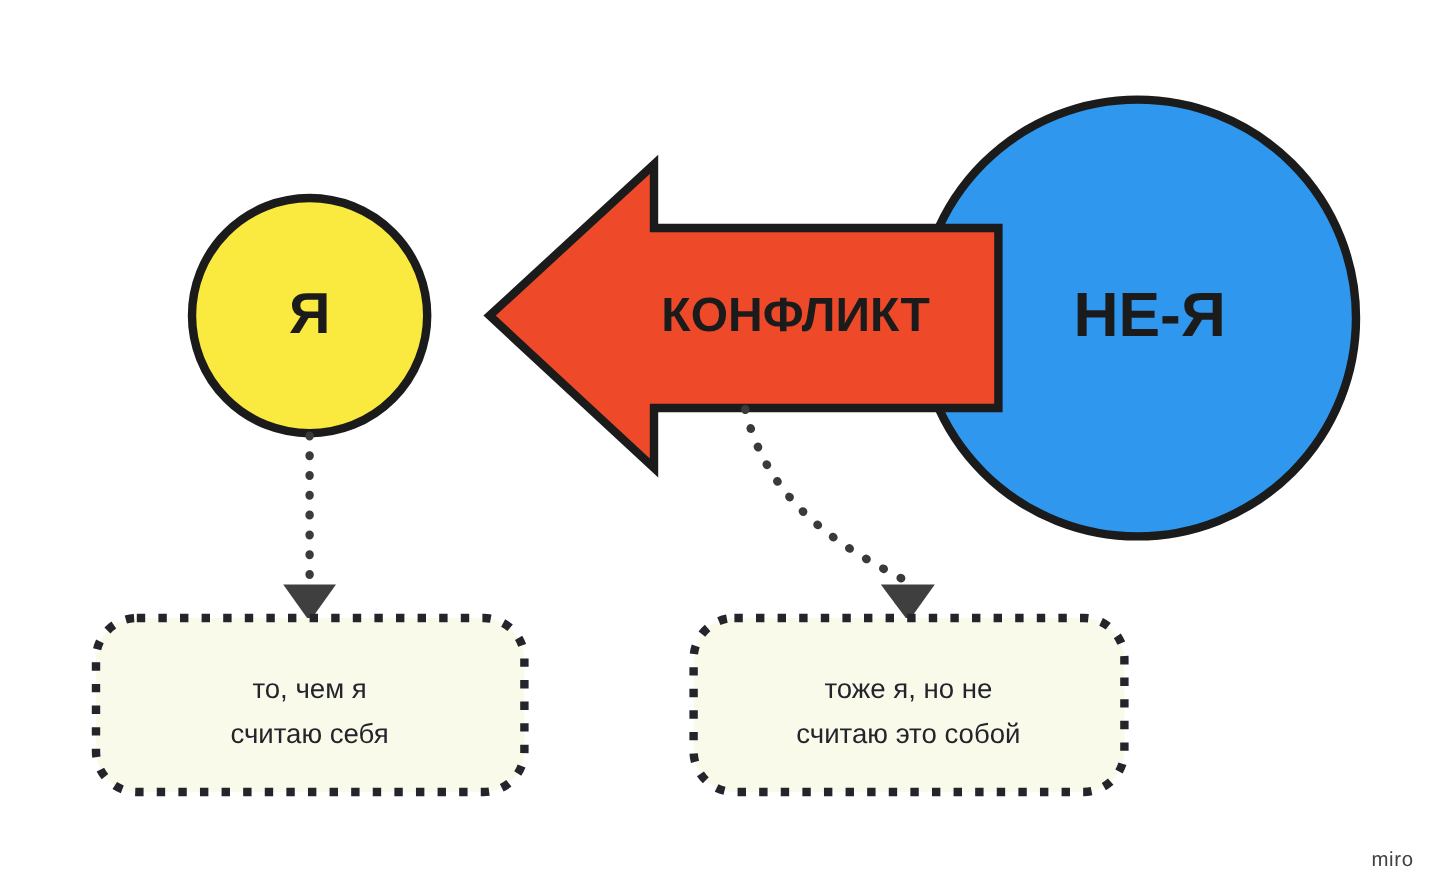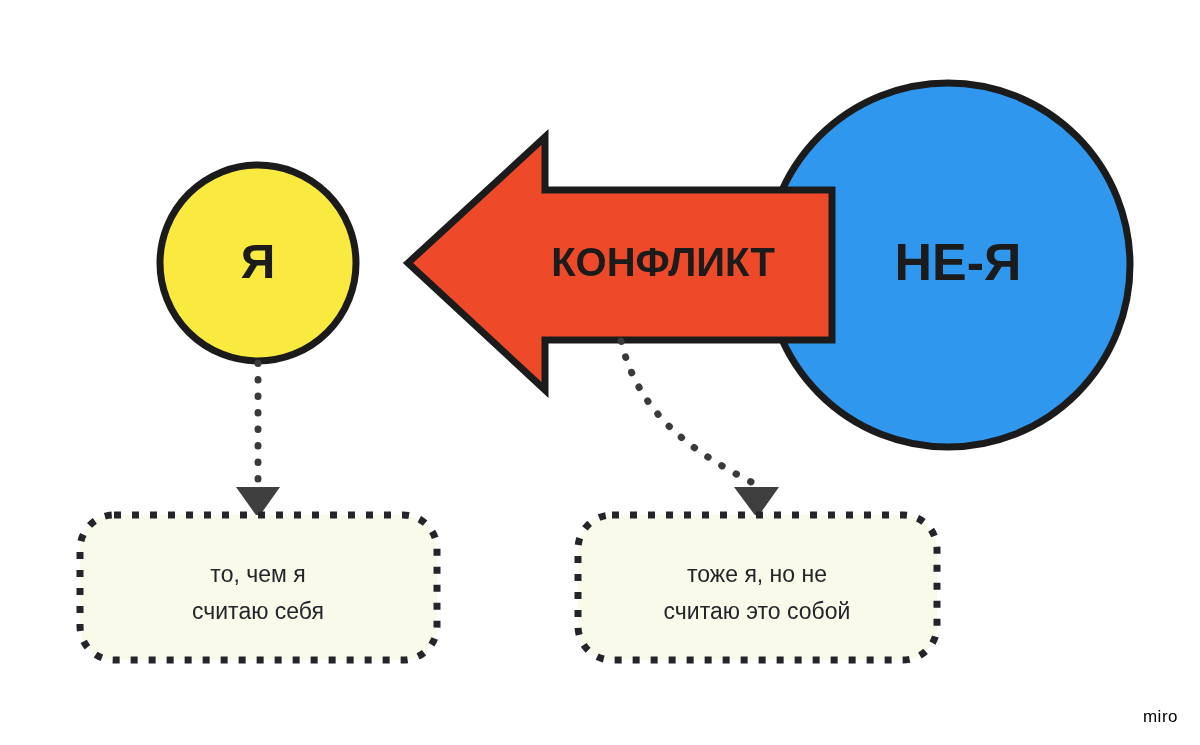--- a/index.html
+++ b/index.html
@@ -38,21 +38,21 @@
     font-family: "Liberation Sans", sans-serif;
     font-weight: 400;
   }
   .watermark {
     position: absolute;
     right: 22px;
     bottom: 18px;
     font-family: "Liberation Sans", sans-serif;
     font-size: 17px;
     letter-spacing: 0.5px;
-    color: #000000;
+    color: #404040;
     user-select: none;
   }
 </style>
 </head>
 <body>
 
 <div id="canvas">
 
   <svg id="diagram-svg" viewBox="0 0 1200 745">
 

